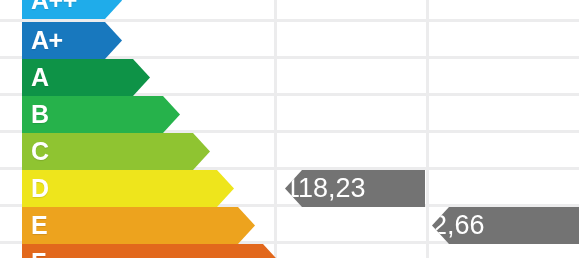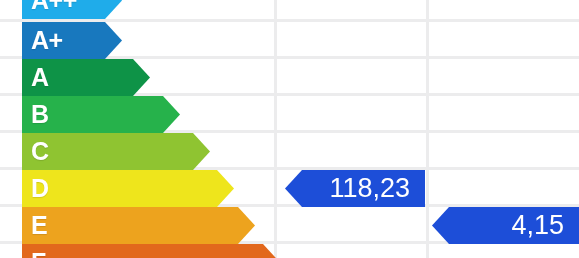--- a/index.html
+++ b/index.html
@@ -71,26 +71,25 @@
   }
 
   
   .markers-layer {
     position: absolute;
     inset: 0;
     z-index: 3;
   }
   .value-marker {
     position: absolute;
-    background: #1d4ed8;
+    background: #737373;
     display: flex;
     align-items: center;
-    justify-content: flex-end;
     box-sizing: border-box;
-    padding-right: 15px;
+    padding-right: 28px;
     -webkit-clip-path: polygon(17px 0, 100% 0, 100% 100%, 17px 100%, 0 50%);
     clip-path: polygon(17px 0, 100% 0, 100% 100%, 17px 100%, 0 50%);
   }
   .value-text {
     color: #ffffff;
     font-size: 27px;
     line-height: 1;
     white-space: nowrap;
     font-weight: normal;
   }
@@ -164,18 +163,18 @@
 
   </div>
 
   <div class="markers-layer">
 
     <div class="value-marker" style="left:285px;top:170px;width:140px;height:37px">
       <span class="value-text">118,23</span>
     </div>
 
     <div class="value-marker" style="left:432px;top:207px;width:147px;height:37px">
-      <span class="value-text">4,15</span>
+      <span class="value-text">2,66</span>
     </div>
 
   </div>
 
 </div>
 
 </body></html>

